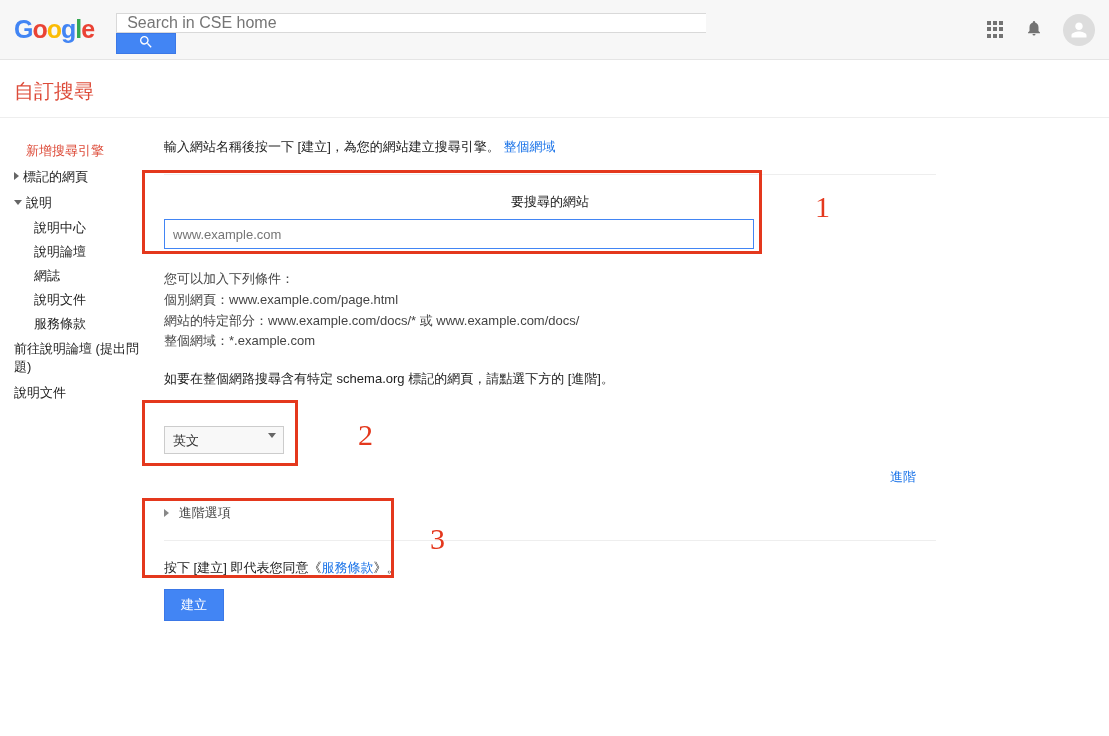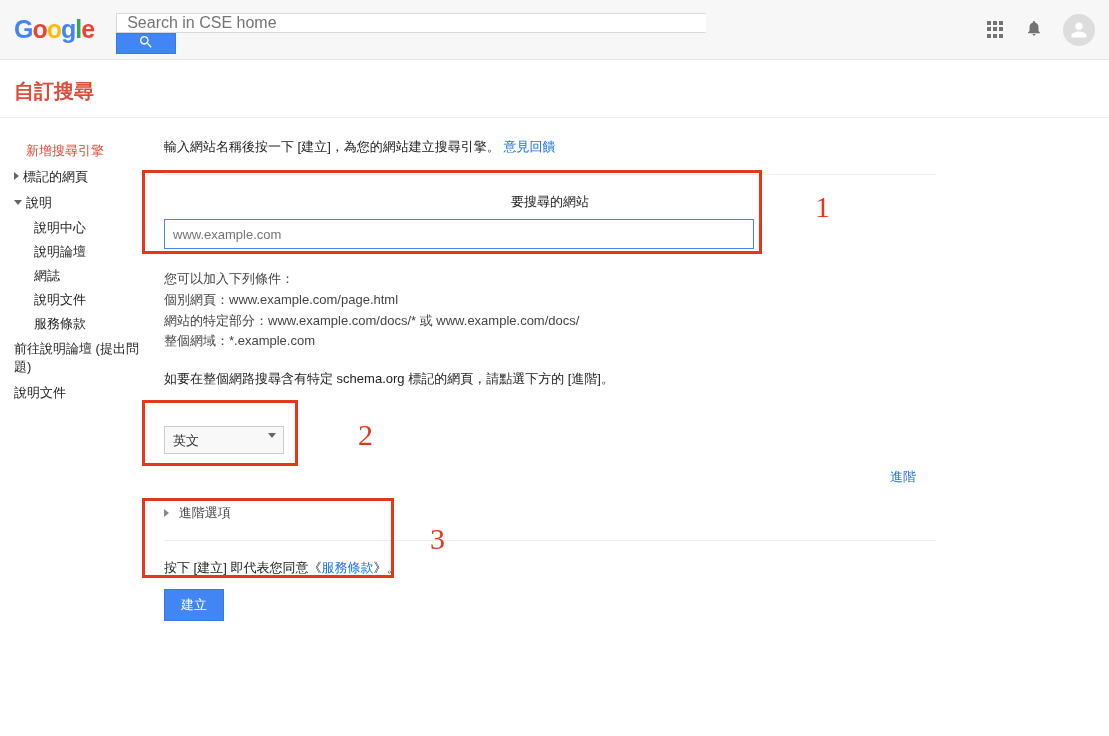--- a/index.html
+++ b/index.html
@@ -49,21 +49,21 @@
     background:#ddd; display:flex; align-items:center; justify-content:center;
     color:#fff; font-size:14px;
   }
 
   
   .page-title {
     color:#dd4b39;
     font-size:20px;
     padding:18px 14px 12px;
     border-bottom:1px solid #eee;
-    font-weight:700;
+    font-weight:400;
   }
 
   
   .container { display:flex; }
   .sidebar { width:150px; padding:20px 0 0 8px; font-size:13px; }
   .sidebar .active { color:#dd4b39; }
   .sidebar .item { padding:4px 6px; cursor:pointer; }
   .sidebar .item.toggle::before {
     content:"";
     display:inline-block;
@@ -211,21 +211,21 @@
       <div class="item">服務條款</div>
     </div>
     <div class="item" style="padding-left:6px; white-space:pre-line;">前往說明論壇 (提出問題)</div>
     <div class="item" style="padding-left:6px;">說明文件</div>
   </div>
 
   <div class="main">
     <div class="intro">
       <span>輸入網站名稱後按一下 [建立]，為您的網站建立搜尋引擎。</span>
       <span> </span>
-      <span class="link">意見回饋</span>
+      <span class="link">整個網域</span>
     </div>
     <hr class="sep">
 
     
     <div style="position:relative;">
       <div class="section-label">要搜尋的網站</div>
       <input class="sites-input" placeholder="www.example.com" style="">
     </div>
 
     <div class="help-list" style="margin-top:20px;">

